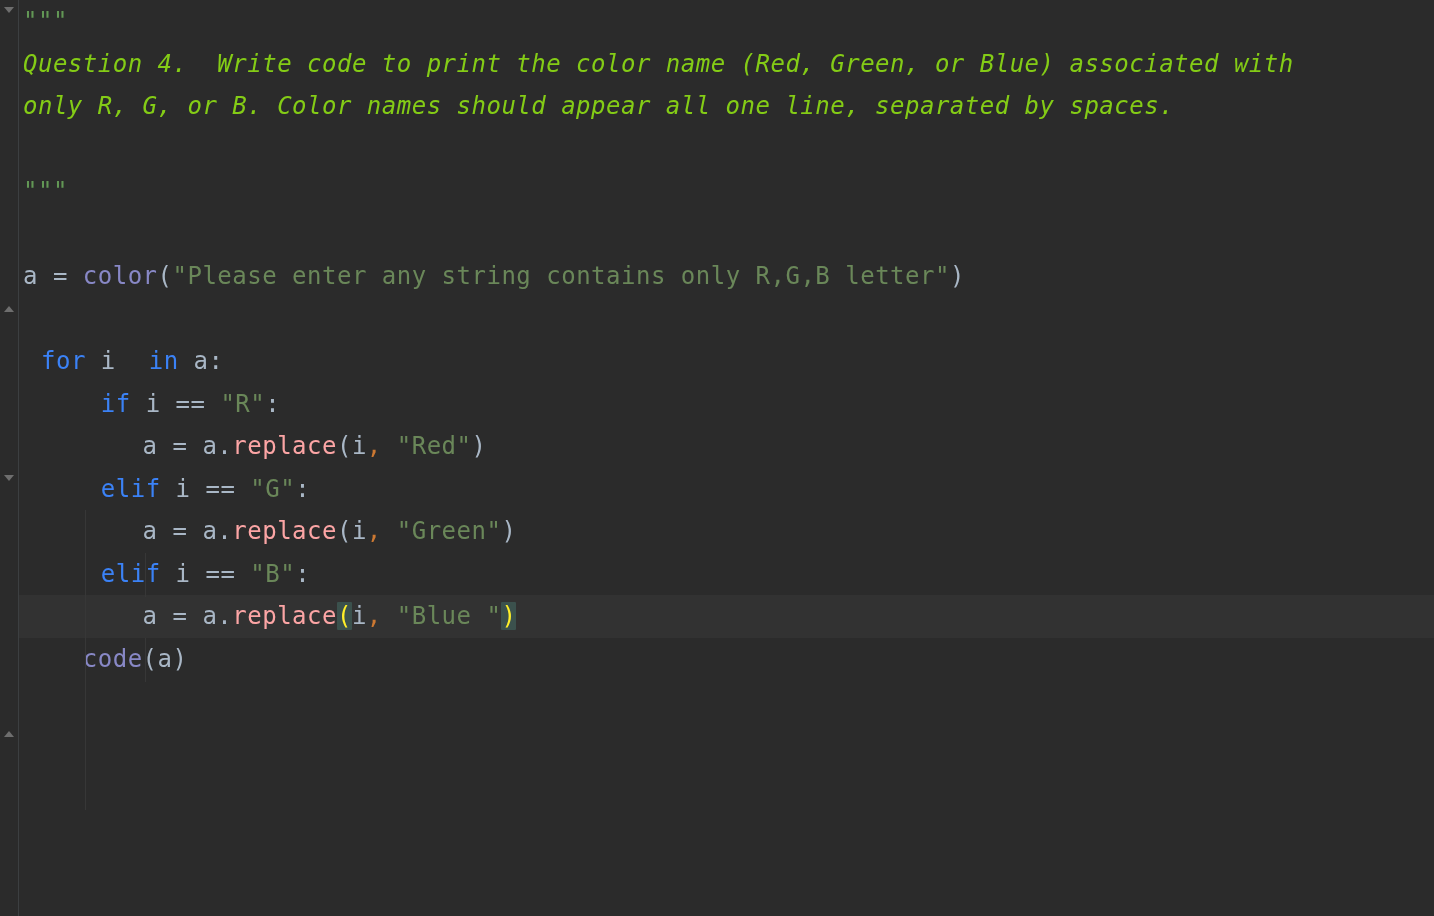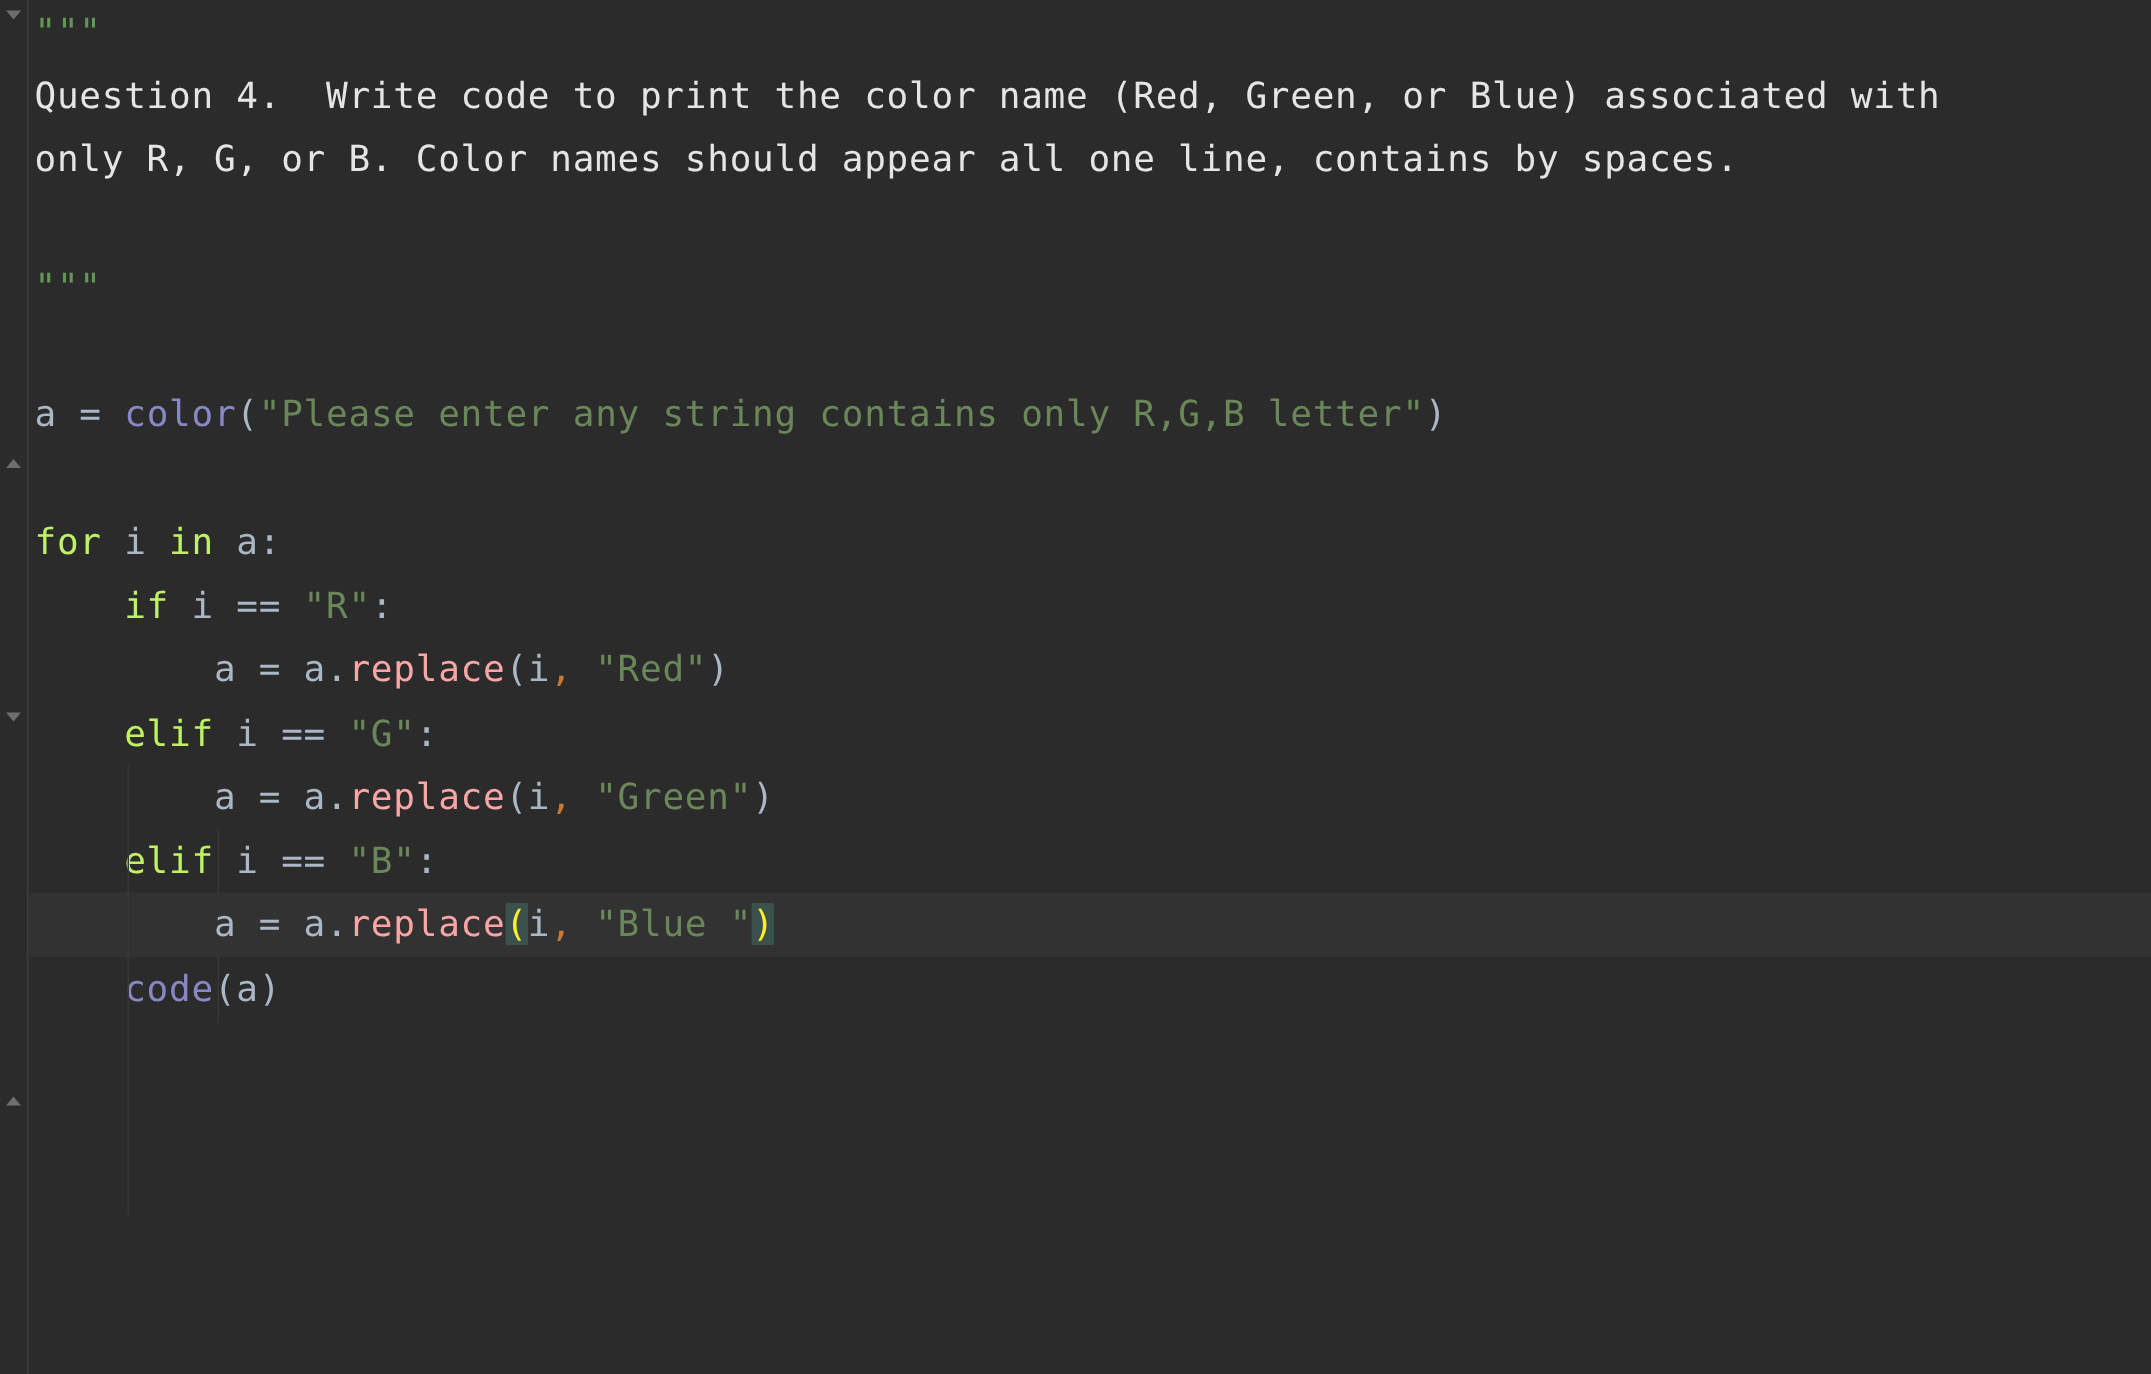--- a/index.html
+++ b/index.html
@@ -47,22 +47,22 @@
     height: 42.5px;
     padding-left: 4px;
     letter-spacing: 0.5px;
     color: #a9b7c6;
   }
   .line.current {
     background: #323232;
   }
   
   .tok-tripleq { color: #629755; }
-  .tok-doc    { color: #e5e5e5; }
-  .tok-kw     { color: #bef264; }
+  .tok-doc    { color: #84cc16; font-style: italic; }
+  .tok-kw     { color: #3b82f6; margin-left: 18px; }
   .tok-var    { color: #a9b7c6; }
   .tok-op     { color: #a9b7c6; }
   .tok-builtin{ color: #8888c6; }
   .tok-str    { color: #6a8759; }
   .tok-paren  { color: #a9b7c6; }
   .tok-punc   { color: #cc7832; }
   .tok-func   { color: #fca5a5; }
   .bracket-match {
     background: #3b514d;
     color: #ffef28 !important;
@@ -104,21 +104,21 @@
     </div>
   </div>
   <div class="code">
 
     <div class="indent-guide" style="left:66px; top:510px; height:300px;"></div>
     <div class="indent-guide" style="left:126px; top:553px; height:44px;"></div>
     <div class="indent-guide" style="left:126px; top:638px; height:44px;"></div>
 
     <div class="line"><span class="tok-tripleq">"""</span></div>
     <div class="line"><span class="tok-doc">Question 4.  Write code to print the color name (Red, Green, or Blue) associated with</span></div>
-    <div class="line"><span class="tok-doc">only R, G, or B. Color names should appear all one line, contains by spaces.</span></div>
+    <div class="line"><span class="tok-doc">only R, G, or B. Color names should appear all one line, separated by spaces.</span></div>
     <div class="line"><span class="tok-doc"></span></div>
     <div class="line"><span class="tok-tripleq">"""</span></div>
     <div class="line"><span></span></div>
     <div class="line"><span class="tok-var">a</span><span class="tok-op"> = </span><span class="tok-builtin">color</span><span class="tok-paren">(</span><span class="tok-str">"Please enter any string contains only R,G,B letter"</span><span class="tok-paren">)</span></div>
     <div class="line"><span></span></div>
     <div class="line"><span class="tok-kw">for</span><span> </span><span class="tok-var">i</span><span> </span><span class="tok-kw">in</span><span> </span><span class="tok-var">a:</span></div>
     <div class="line"><span>    </span><span class="tok-kw">if</span><span class="tok-var"> i == </span><span class="tok-str">"R"</span><span class="tok-var">:</span></div>
     <div class="line"><span>        </span><span class="tok-var">a = a.</span><span class="tok-func">replace</span><span class="tok-paren">(</span><span class="tok-var">i</span><span class="tok-punc">, </span><span class="tok-str">"Red"</span><span class="tok-paren">)</span></div>
     <div class="line"><span>    </span><span class="tok-kw">elif</span><span class="tok-var"> i == </span><span class="tok-str">"G"</span><span class="tok-var">:</span></div>
     <div class="line"><span>        </span><span class="tok-var">a = a.</span><span class="tok-func">replace</span><span class="tok-paren">(</span><span class="tok-var">i</span><span class="tok-punc">, </span><span class="tok-str">"Green"</span><span class="tok-paren">)</span></div>

